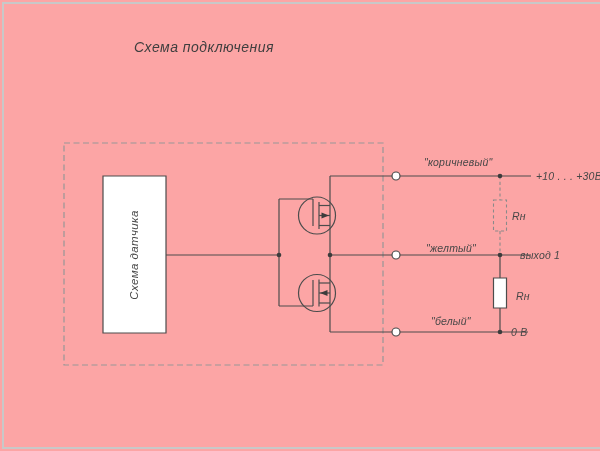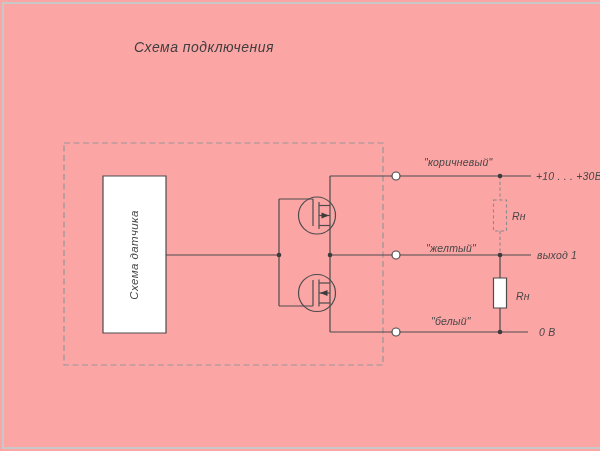--- a/index.html
+++ b/index.html
@@ -107,20 +107,20 @@
     <div>Схема подключения</div>
   </div>
 
   <div class="vlabel">Схема датчика</div>
 
   <div class="lbl" style="left:424px;top:156px">"коричневый"</div>
   <div class="lbl" style="left:426px;top:242px">"желтый"</div>
   <div class="lbl" style="left:431px;top:315px">"белый"</div>
 
   <div class="lbl" style="left:536px;top:170px">+10 . . . +30В</div>
-  <div class="lbl" style="left:537px;top:249px">выход 1</div>
-  <div class="lbl" style="left:539px;top:326px">0 В</div>
+  <div class="lbl" style="left:520px;top:249px">выход 1</div>
+  <div class="lbl" style="left:511px;top:326px">0 В</div>
 
   <div class="lbl" style="left:512px;top:210px">Rн</div>
   <div class="lbl" style="left:516px;top:290px">Rн</div>
 
   <div class="frame"></div>
 </div>
 
 </body></html>

